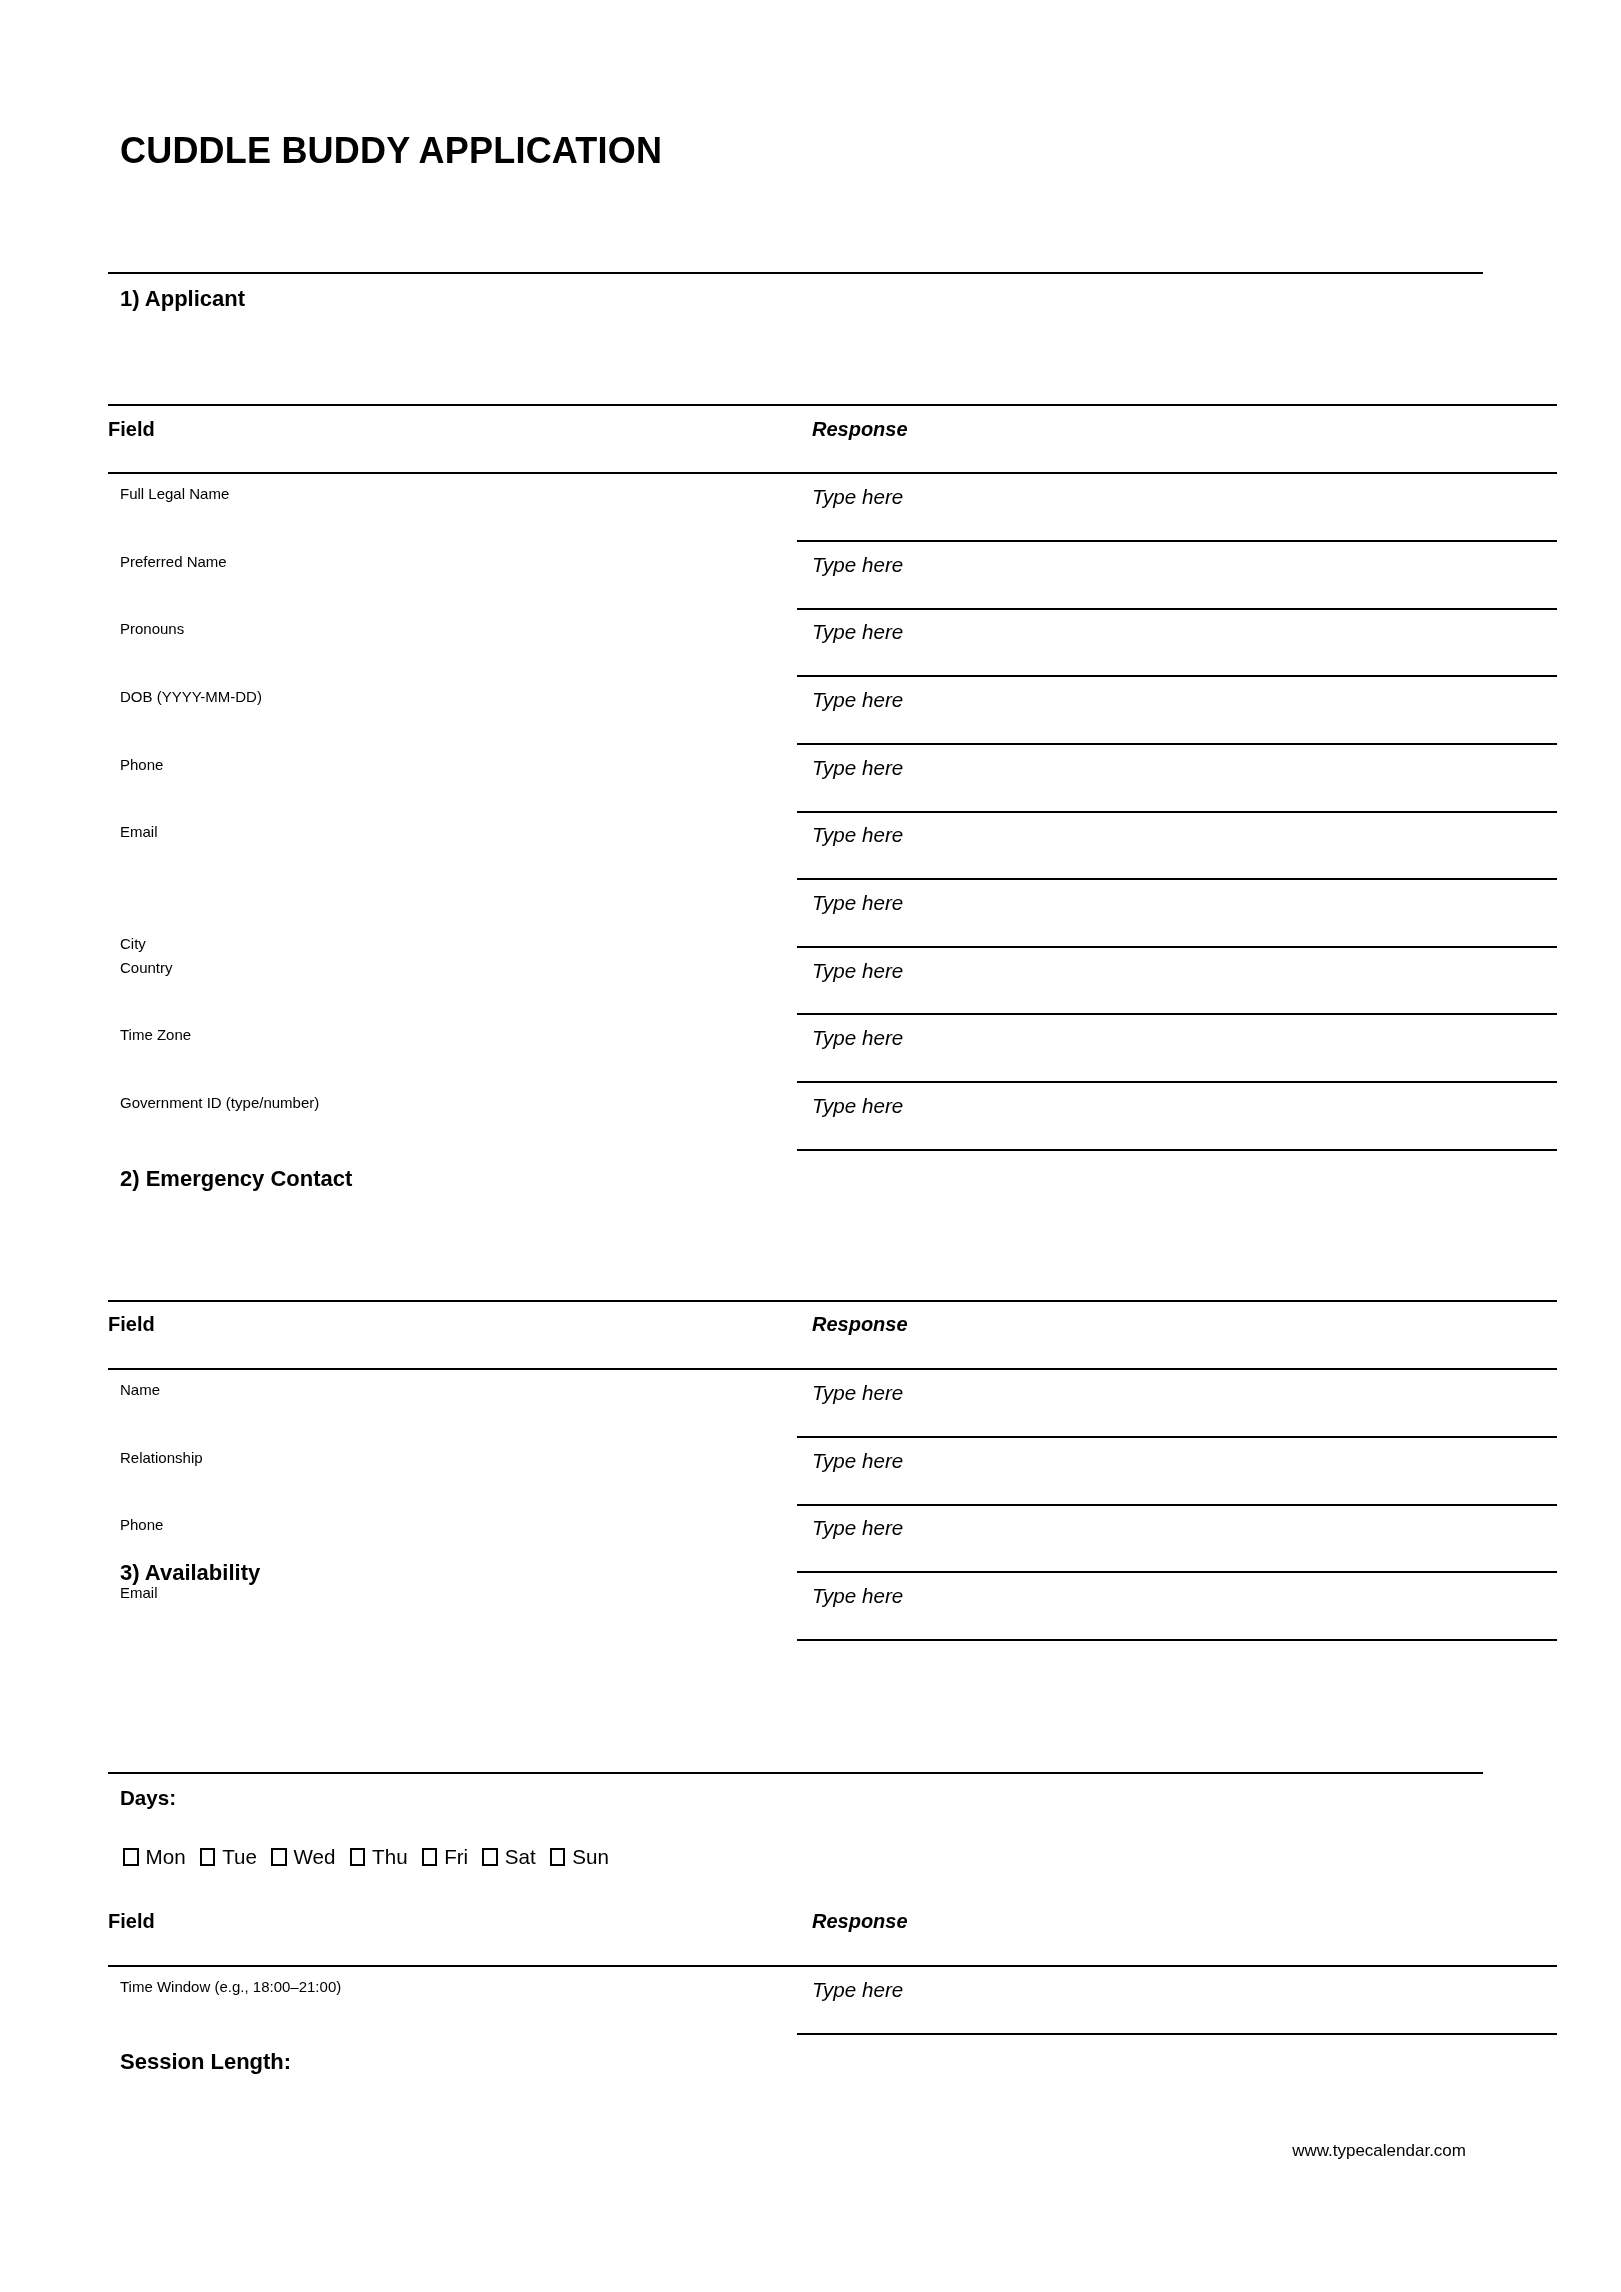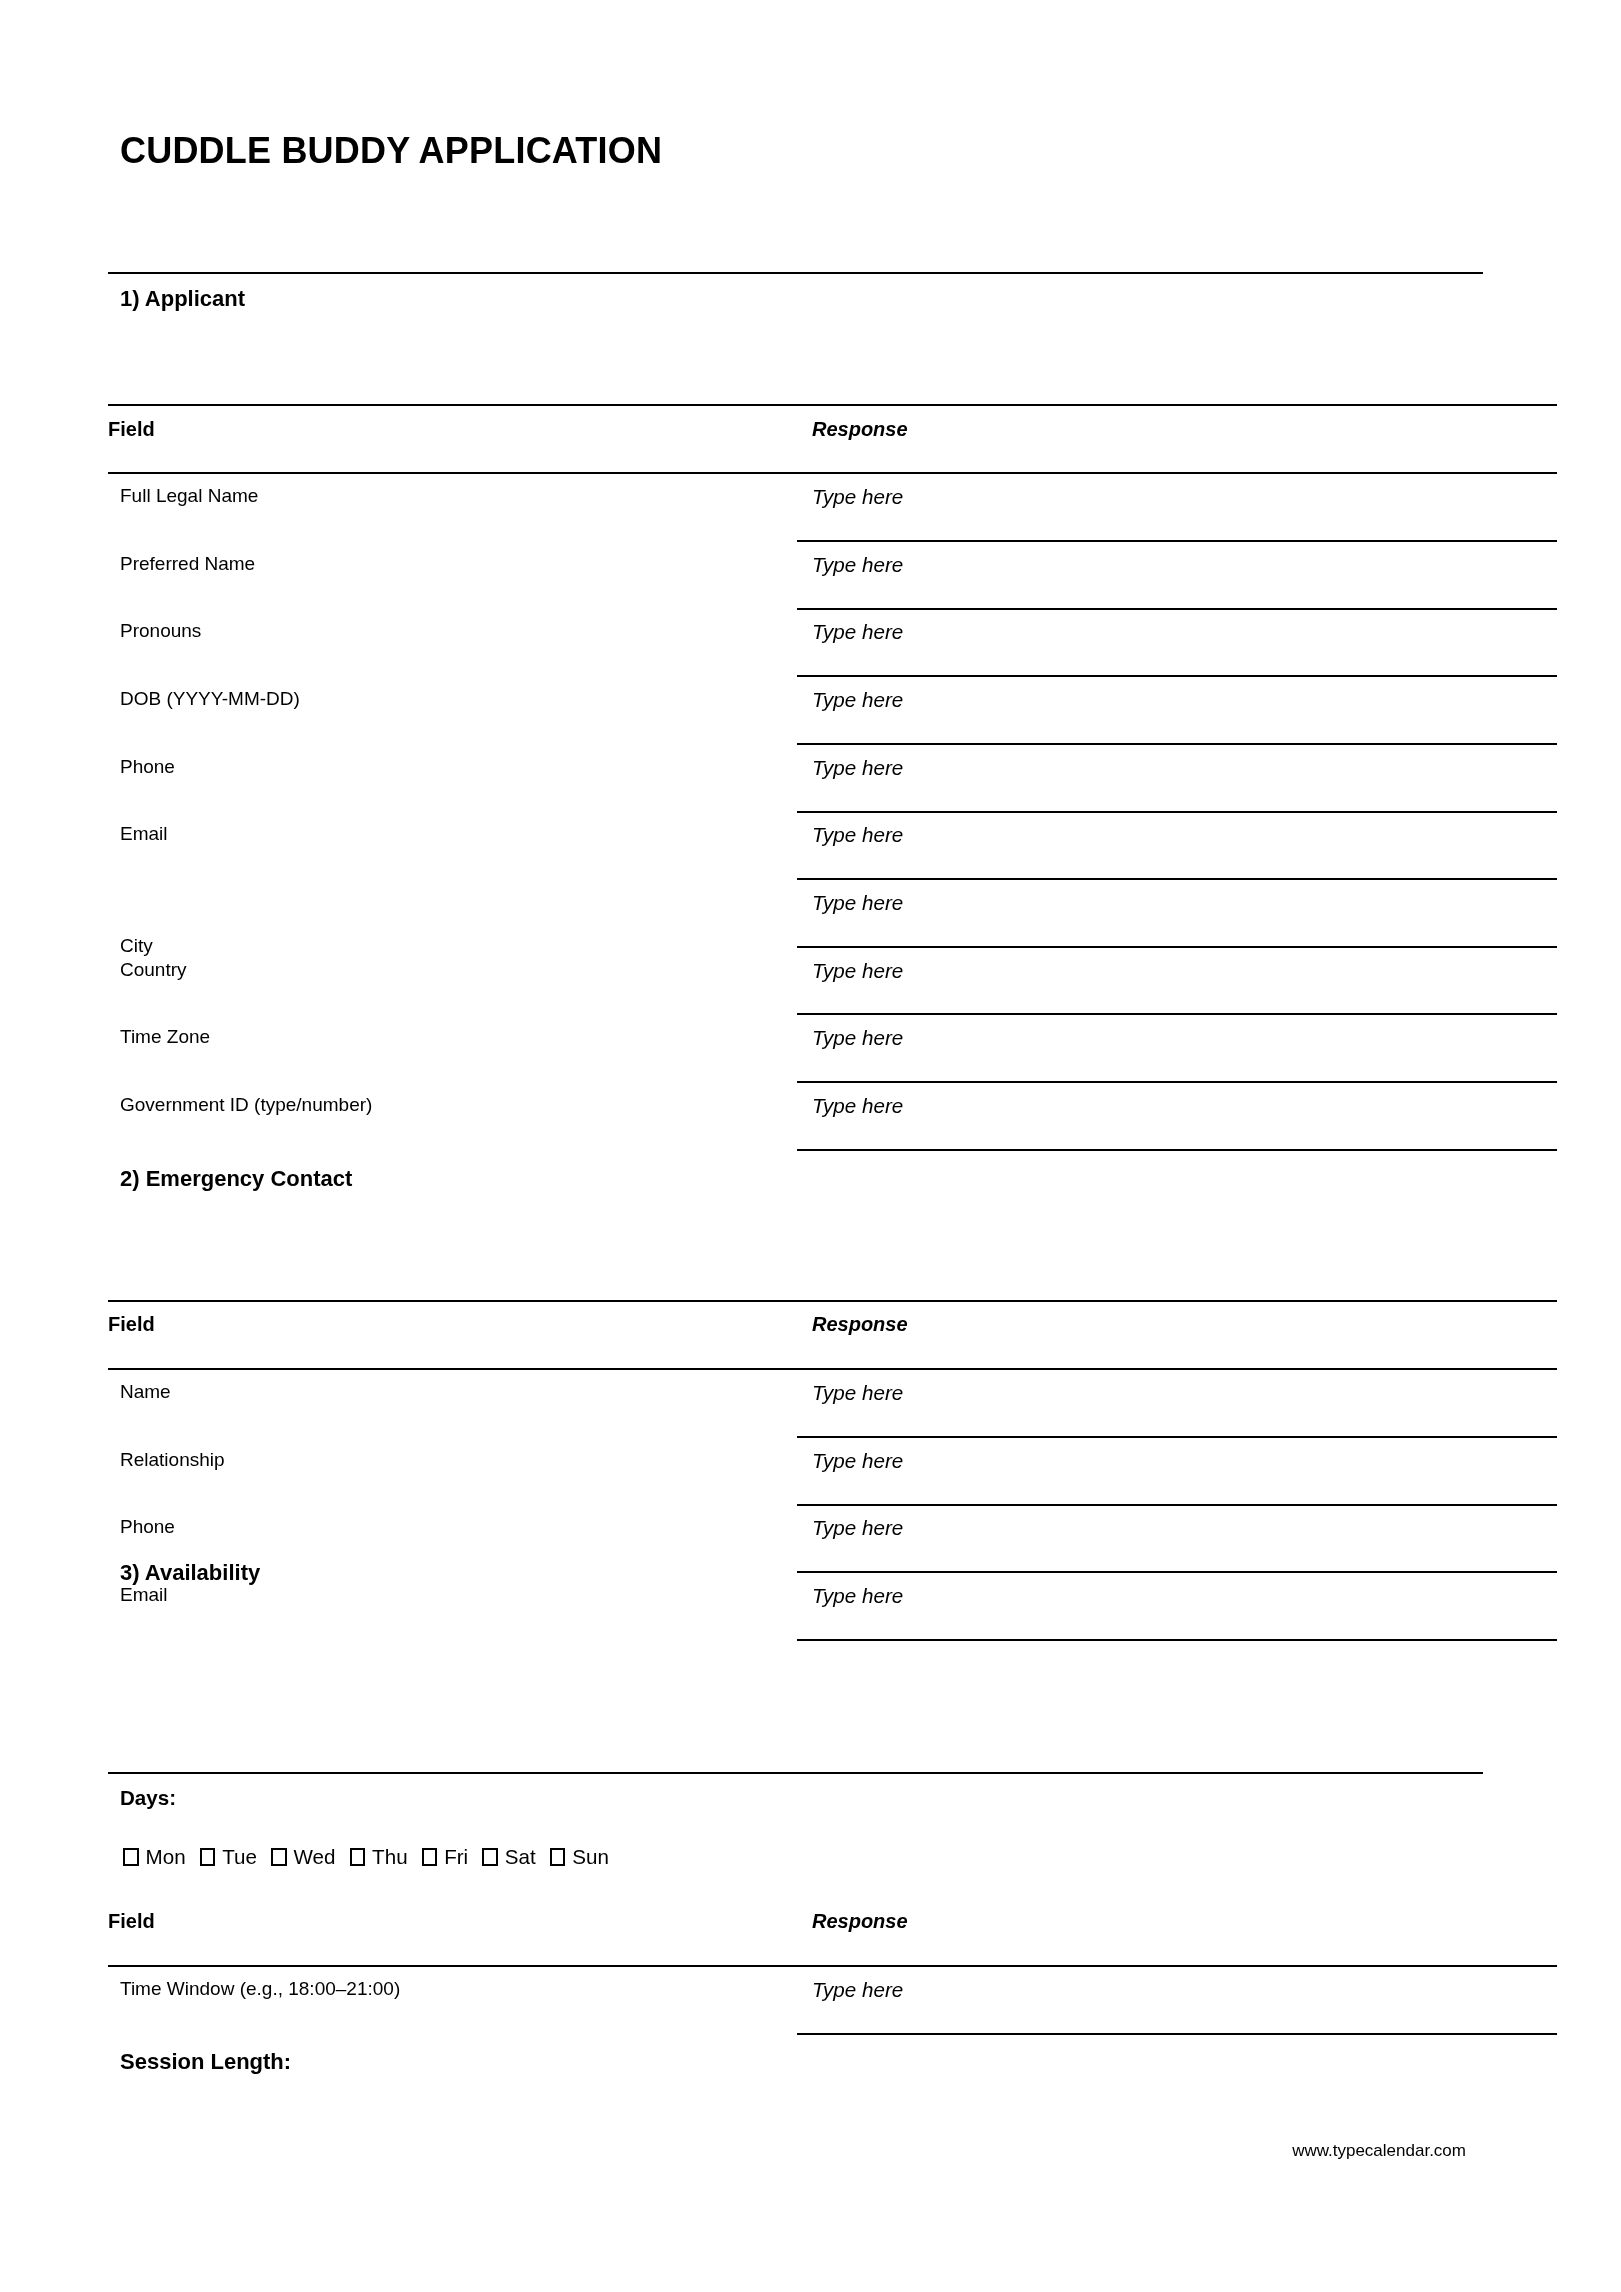--- a/index.html
+++ b/index.html
@@ -73,21 +73,21 @@
     font-size: 20px;
     font-weight: bold;
     white-space: nowrap;
   }
   .th-field  { left: 108px; }
   .th-response { left: 812px; font-style: italic; }
 
   .cell-field {
     position: absolute;
     left: 120px;
-    font-size: 19px;
+    font-size: 15px;
     font-weight: normal;
     white-space: nowrap;
   }
   .cell-response {
     position: absolute;
     left: 812px;
     font-size: 20.6px;
     font-style: italic;
     white-space: nowrap;
   }

